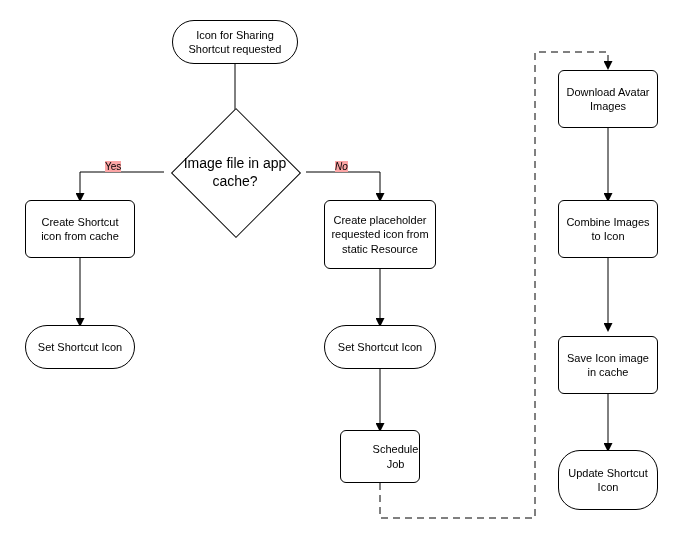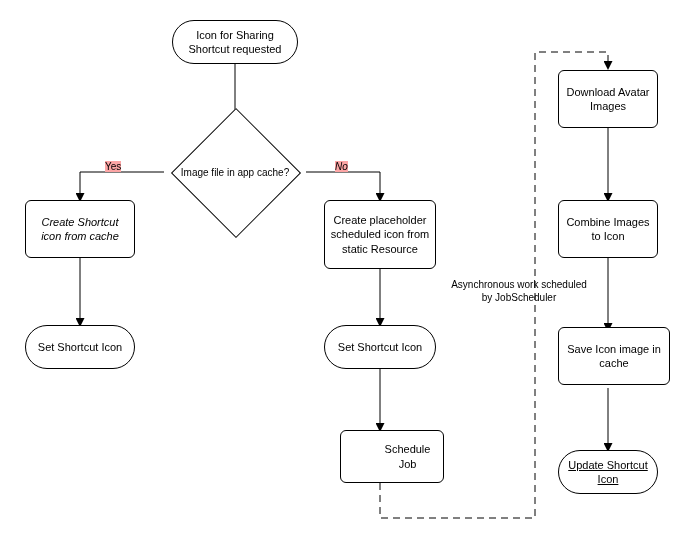--- a/index.html
+++ b/index.html
@@ -46,21 +46,21 @@
     left: 26px;
   }
   .diamond-text {
     position: absolute;
     width: 142px;
     height: 126px;
     display: flex;
     align-items: center;
     justify-content: center;
     text-align: center;
-    font-size: 10px;
+    font-size: 14px;
     line-height: 1.3;
   }
   .edge-label {
     position: absolute;
     font-size: 10px;
     background: #fca5a5;
   }
   .annotation {
     position: absolute;
     font-size: 10px;
@@ -113,33 +113,32 @@
 
   <div class="diamond-wrap" style="left:164px; top:109px; width:142px; height:126px;">
     <div class="diamond-shape"></div>
     <div class="diamond-text">Image file in app cache?</div>
   </div>
 
   <div class="edge-label" style="left:105px; top:161px;">Yes</div>
 
   <div class="edge-label" style="left:335px; top:161px;font-style:italic;">No</div>
 
-  <div class="node process" style="left:25px; top:200px; width:110px; height:58px;font-style:italic;">Create Shortcut icon from cache</div>
+  <div class="node process" style="left:25px; top:200px; width:110px; height:58px;">Create Shortcut icon from cache</div>
 
   <div class="node terminal" style="left:25px; top:325px; width:110px; height:44px;">Set Shortcut Icon</div>
 
-  <div class="node process" style="left:324px; top:200px; width:112px; height:69px;">Create placeholder scheduled icon from static Resource</div>
+  <div class="node process" style="left:324px; top:200px; width:112px; height:69px;">Create placeholder requested icon from static Resource</div>
 
   <div class="node terminal" style="left:324px; top:325px; width:112px; height:44px;">Set Shortcut Icon</div>
 
-  <div class="node process" style="left:340px; top:430px; width:104px; height:53px;padding-left:35px;">Schedule Job</div>
+  <div class="node process" style="left:340px; top:430px; width:80px; height:53px;padding-left:35px;">Schedule Job</div>
 
-  <div class="annotation" style="left:449px; top:278px; width:140px;">Asynchronous work scheduled by JobScheduler</div>
 
   <div class="node process" style="left:558px; top:200px; width:100px; height:58px;">Combine Images to Icon</div>
 
   <div class="node process" style="left:558px; top:70px; width:100px; height:58px;">Download Avatar Images</div>
 
-  <div class="node process" style="left:558px; top:327px; width:112px; height:58px;">Save Icon image in cache</div>
+  <div class="node process" style="left:558px; top:336px; width:100px; height:58px;">Save Icon image in cache</div>
 
-  <div class="node terminal" style="left:558px; top:450px; width:100px; height:44px;text-decoration:underline;">Update Shortcut Icon</div>
+  <div class="node terminal" style="left:558px; top:450px; width:100px; height:60px;">Update Shortcut Icon</div>
 
 </div>
 
 </body></html>

